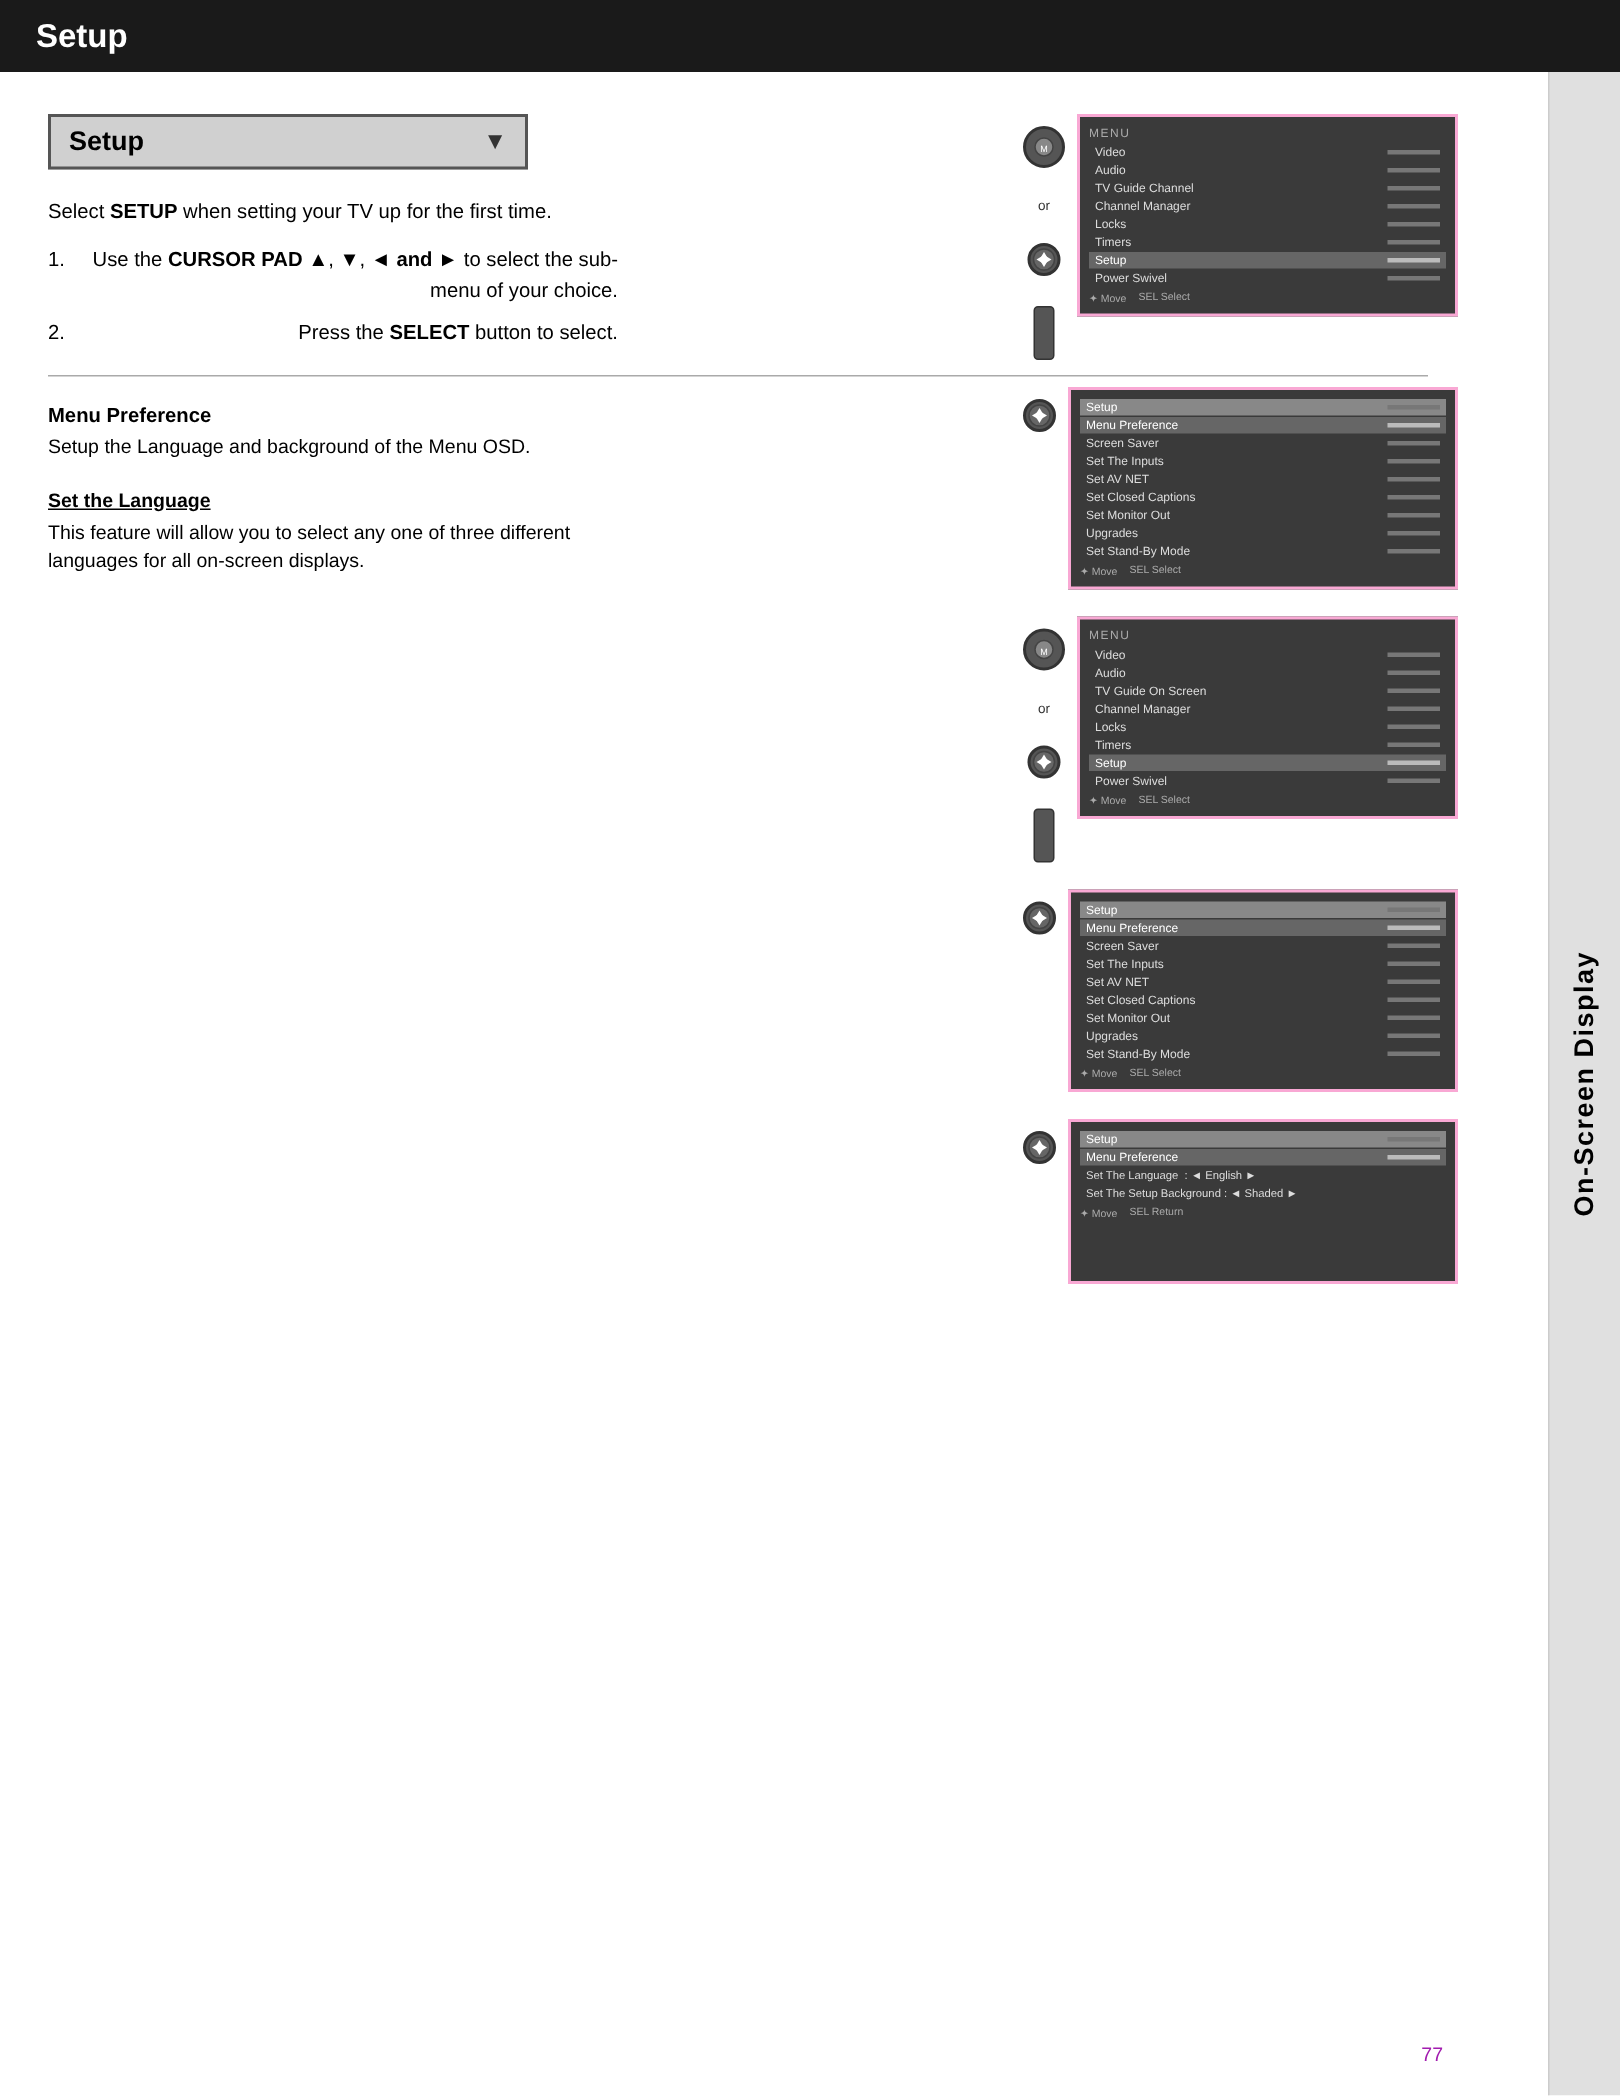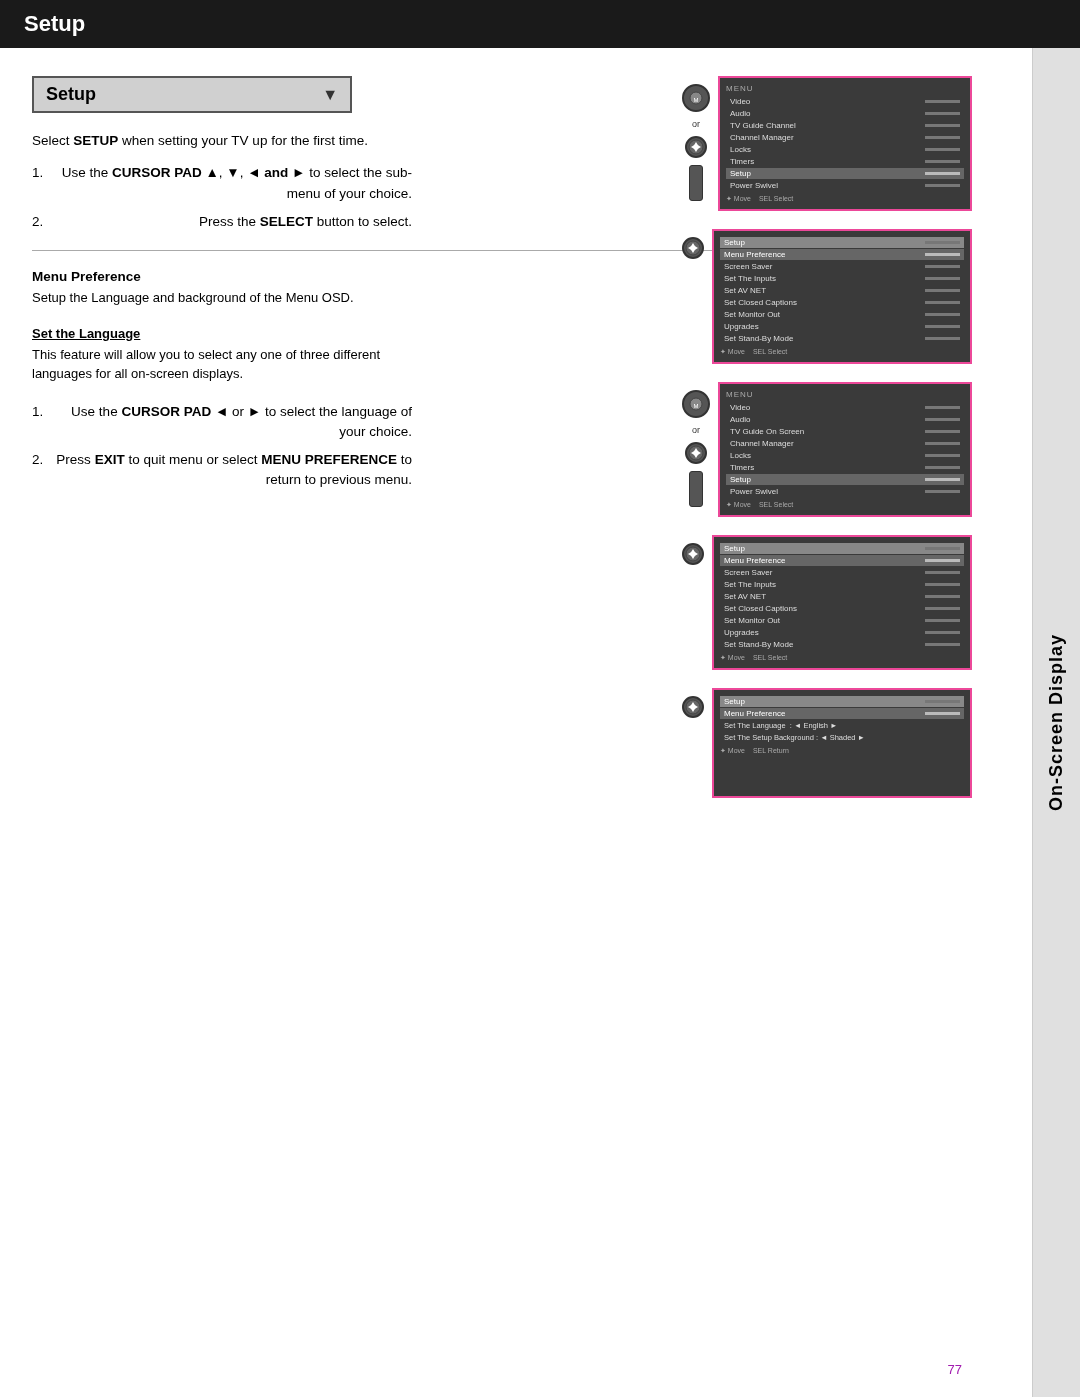--- a/index.html
+++ b/index.html
@@ -152,21 +152,21 @@
     
     .tv-screen-container {
       display: flex;
       align-items: flex-start;
       gap: 8px;
     }
     .tv-controls {
       display: flex;
       flex-direction: column;
       align-items: center;
-      gap: 7px;
+      gap: 20px;
       padding-top: 8px;
     }
     .tv-btn {
       width: 28px;
       height: 28px;
       border-radius: 50%;
       background: #555;
       border: 2px solid #333;
       display: flex;
       align-items: center;
@@ -193,21 +193,21 @@
     .rocker-switch {
       width: 14px;
       height: 36px;
       background: #555;
       border-radius: 3px;
       border: 1px solid #333;
     }
 
     .screen-box {
       background: #3a3a3a;
-      border: 2px solid #ec4899;
+      border: 2px solid #f9a8d4;
       flex: 1;
       padding: 6px;
       min-height: 110px;
     }
     .screen-header {
       font-size: 8px;
       color: #aaa;
       margin-bottom: 3px;
       letter-spacing: 1px;
     }
@@ -288,28 +288,20 @@
     <div class="section-block">
       <p class="section-heading">Menu Preference</p>
       <p class="section-text">Setup the Language and background of the Menu OSD.</p>
     </div>
 
     <div class="section-block">
       <p class="sub-heading">Set the Language</p>
       <p class="section-text">This feature will allow you to select any one of three different languages for all on-screen displays.</p>
     </div>
 
-    <ol class="instruction-list">
-      <li>
-        Use the <strong>CURSOR PAD</strong> ◄ or ► to select the language of your choice.
-      </li>
-      <li>
-        Press <strong>EXIT</strong> to quit menu or select <strong>MENU PREFERENCE</strong> to return to previous menu.
-      </li>
-    </ol>
 
     <div class="screenshots-column">
 
       <div class="tv-screen-container">
         <div class="tv-controls">
           <div class="tv-btn">
             <svg width="14" height="14" viewBox="0 0 14 14">
               <circle cx="7" cy="7" r="6" fill="#888" stroke="#444" stroke-width="1"></circle>
               <text x="7" y="10.5" text-anchor="middle" font-size="6" fill="white">M</text>
             </svg>

